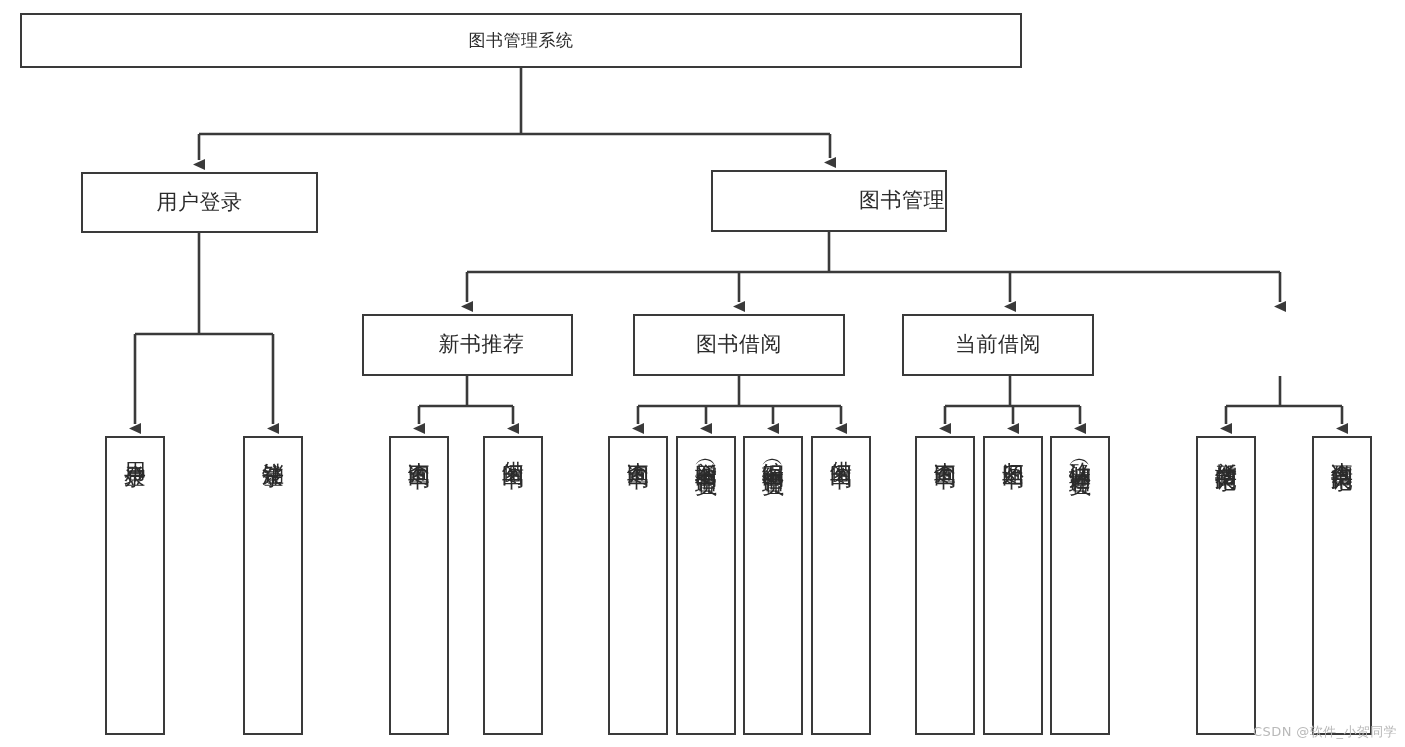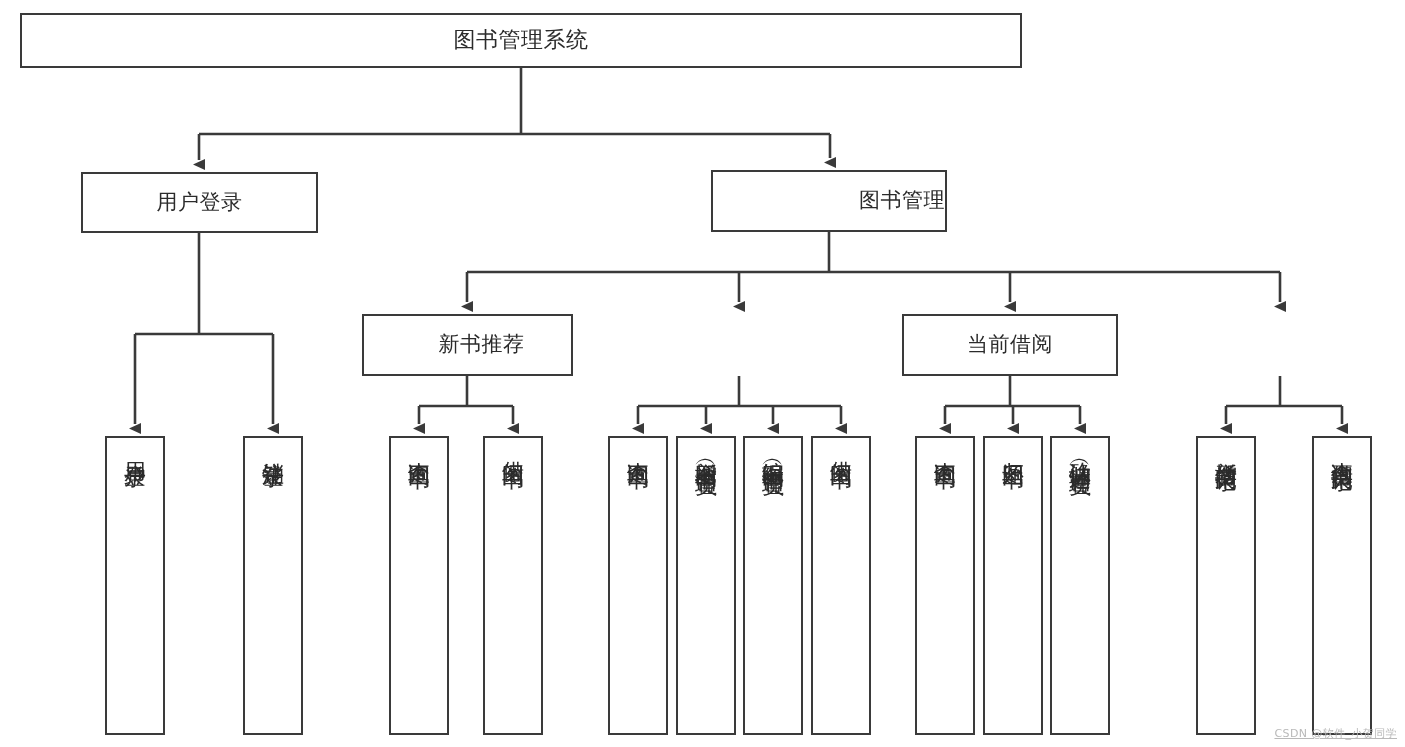--- a/index.html
+++ b/index.html
@@ -40,45 +40,44 @@
     color: #2b2b2b;
     letter-spacing: 0.5px;
     line-height: 1.22;
     text-align: center;
     white-space: nowrap;
   }
   .node.horizontal .label {
     font-size: 21px;
   }
   .node.root .label {
-    font-size: 22px;
+    font-size: 17px;
   }
   .node.vertical {
     align-items: flex-start;
     justify-content: center;
     padding-top: 6px;
   }
   .node.vertical .label {
     writing-mode: vertical-rl;
     text-orientation: upright;
     font-size: 22px;
     letter-spacing: 2px;
     line-height: 1;
     white-space: nowrap;
   }
   .watermark {
     position: absolute;
     right: 8px;
     bottom: 6px;
-    font-size: 11px;
+    font-size: 13px;
     color: #b9b9b9;
     z-index: 5;
     white-space: nowrap;
     letter-spacing: 0.4px;
-    text-decoration: underline;
   }
 </style>
 </head>
 <body>
 
 <div id="diagram-root">
 
   <svg class="edges" viewBox="0 0 1405 747" xmlns="http://www.w3.org/2000/svg">
     <defs>
       <marker id="arrow" markerWidth="11" markerHeight="12" refX="1" refY="6" orient="auto" markerUnits="userSpaceOnUse">
@@ -136,21 +135,24 @@
   <div class="node horizontal" style="left:81px; top:172px; width:237px; height:61px;">
     <span class="label">用户登录</span>
   </div>
   <div class="node horizontal" style="left:711px; top:170px; width:236px; height:62px;justify-content:flex-end;">
     <span class="label">图书管理</span>
   </div>
 
   <div class="node horizontal" style="left:362px; top:314px; width:211px; height:62px;padding-left:28px;">
     <span class="label">新书推荐</span>
   </div>
-  <div class="node horizontal" style="left:902px; top:314px; width:216px; height:62px;">
+  <div class="node horizontal" style="left:633px; top:314px; width:212px; height:62px;">
+    <span class="label">图书借阅</span>
+  </div>
+  <div class="node horizontal" style="left:902px; top:314px; width:192px; height:62px;">
     <span class="label">当前借阅</span>
   </div>
 
   <div class="node vertical" style="left:105px; top:436px; width:60px; height:299px;">
     <span class="label">用户登录</span>
   </div>
   <div class="node vertical" style="left:243px; top:436px; width:60px; height:299px;">
     <span class="label">注销登录</span>
   </div>
   <div class="node vertical" style="left:389px; top:436px; width:60px; height:299px;">

